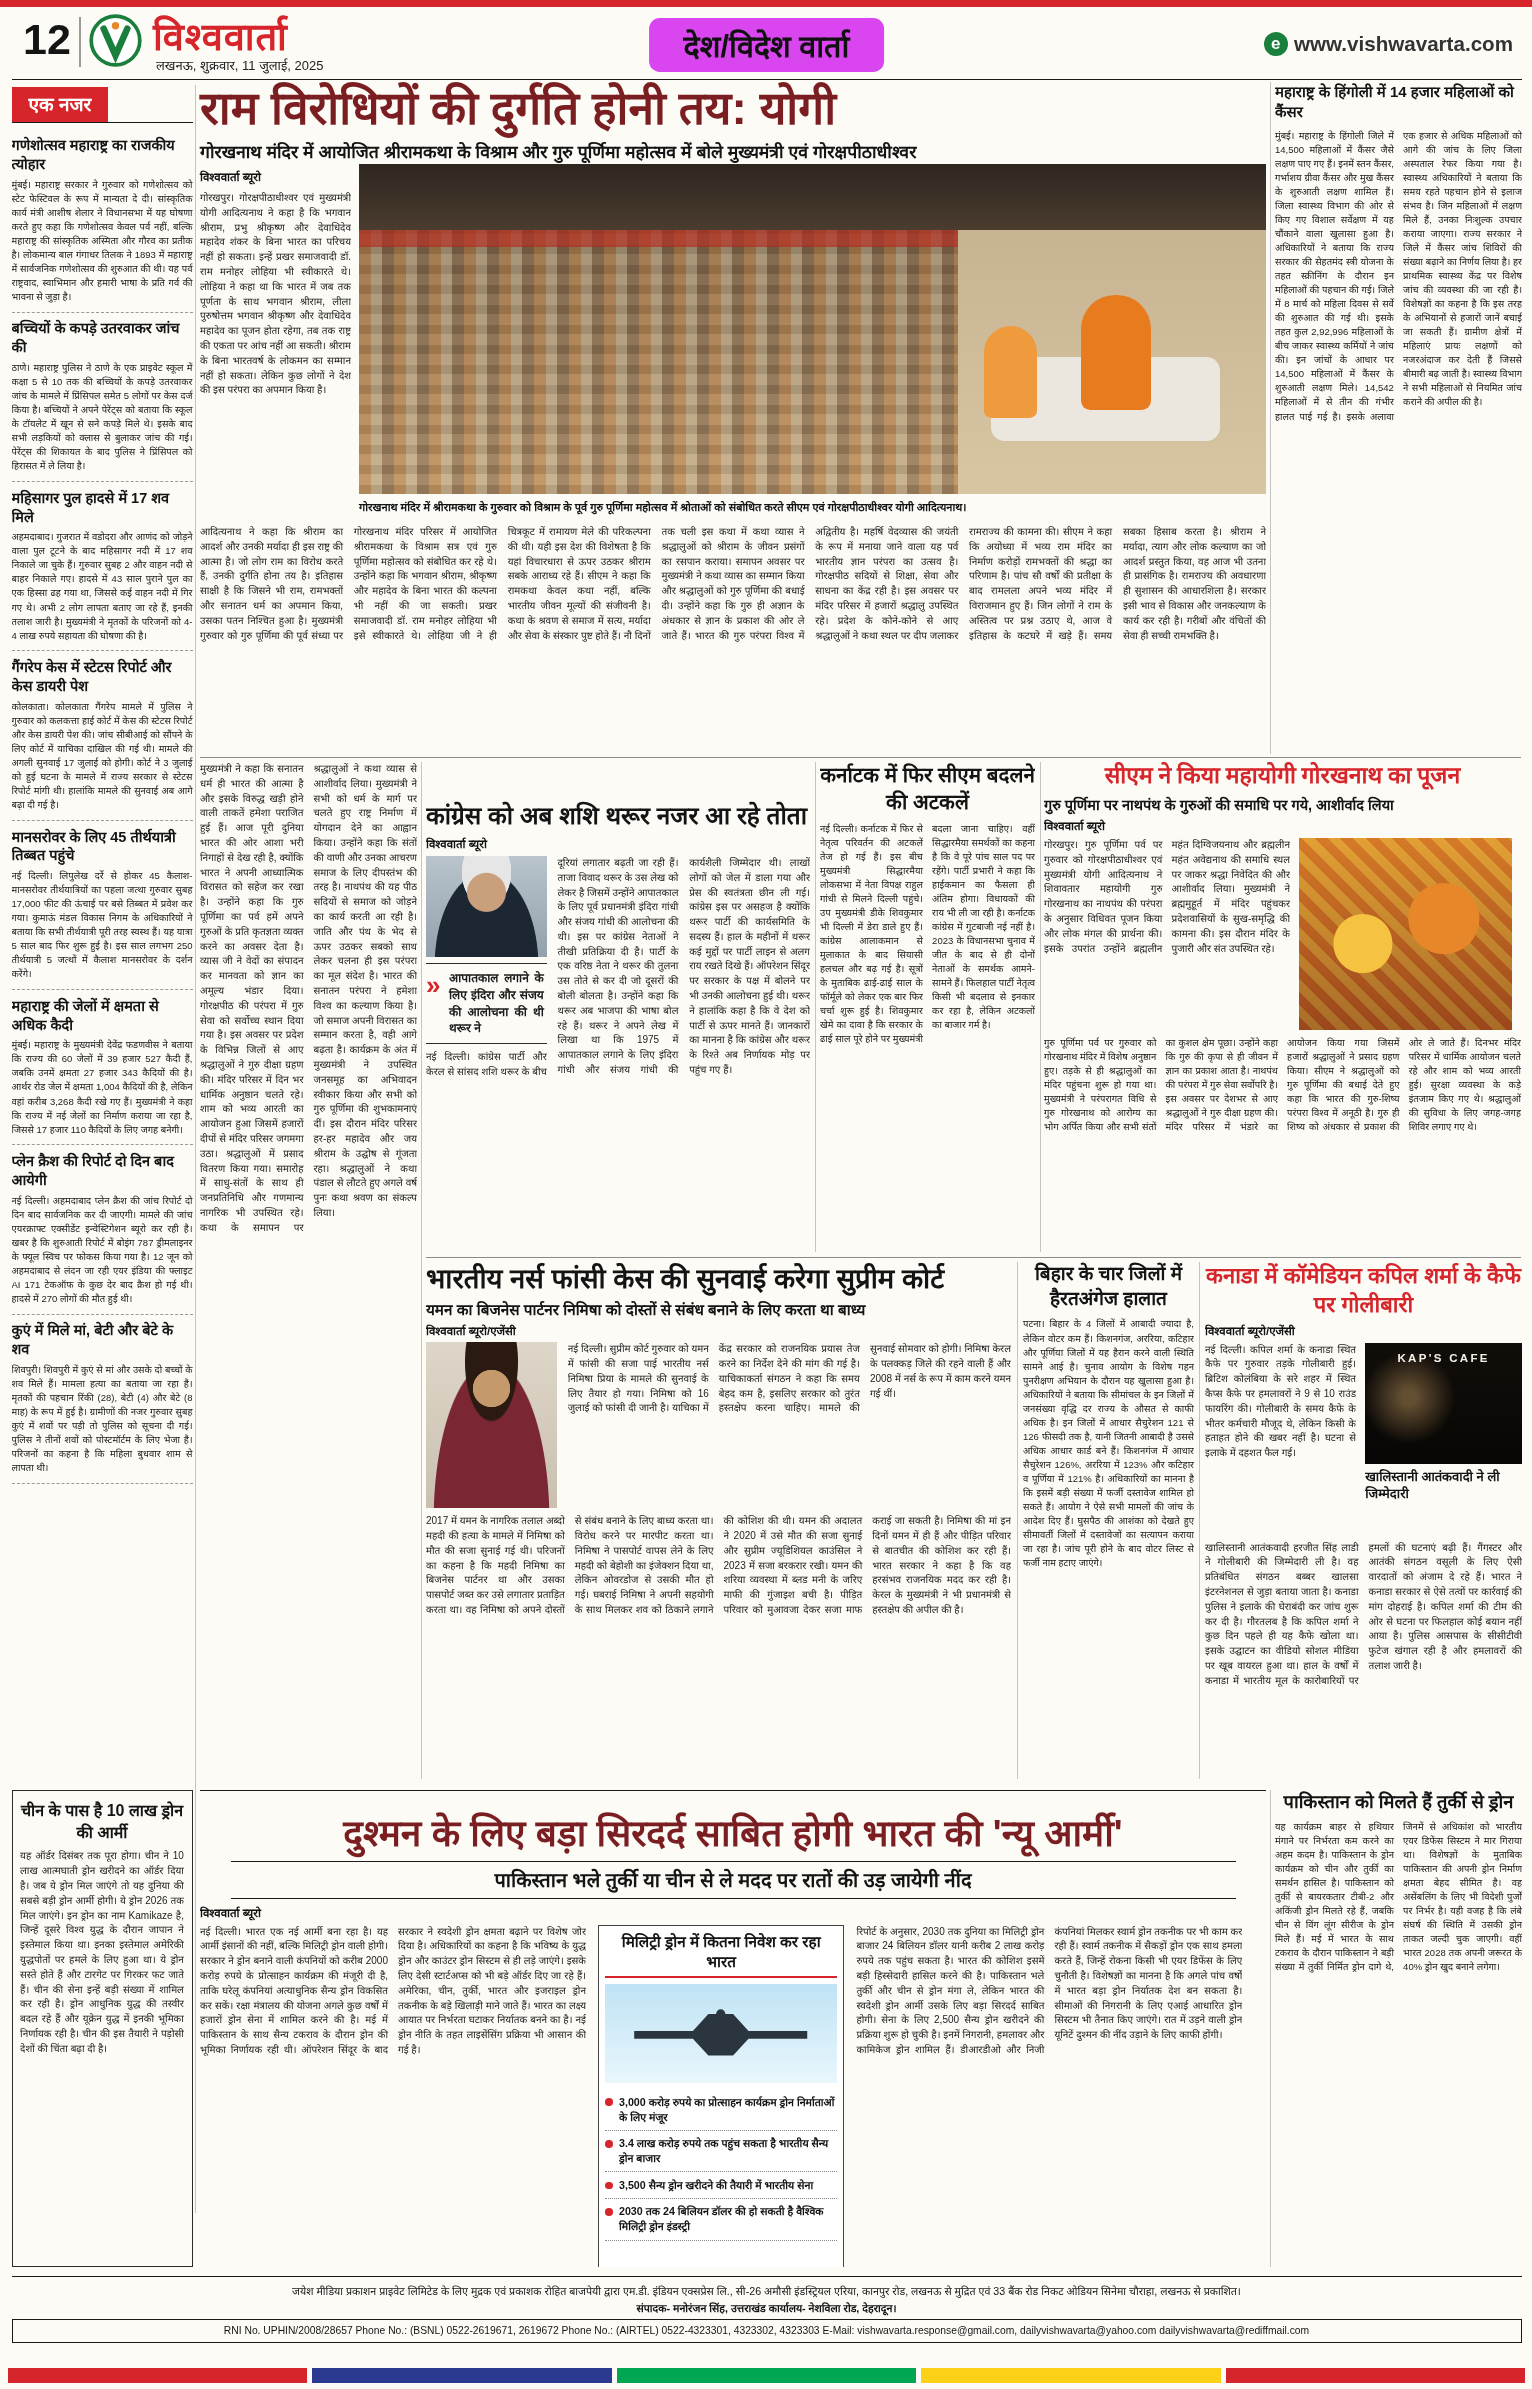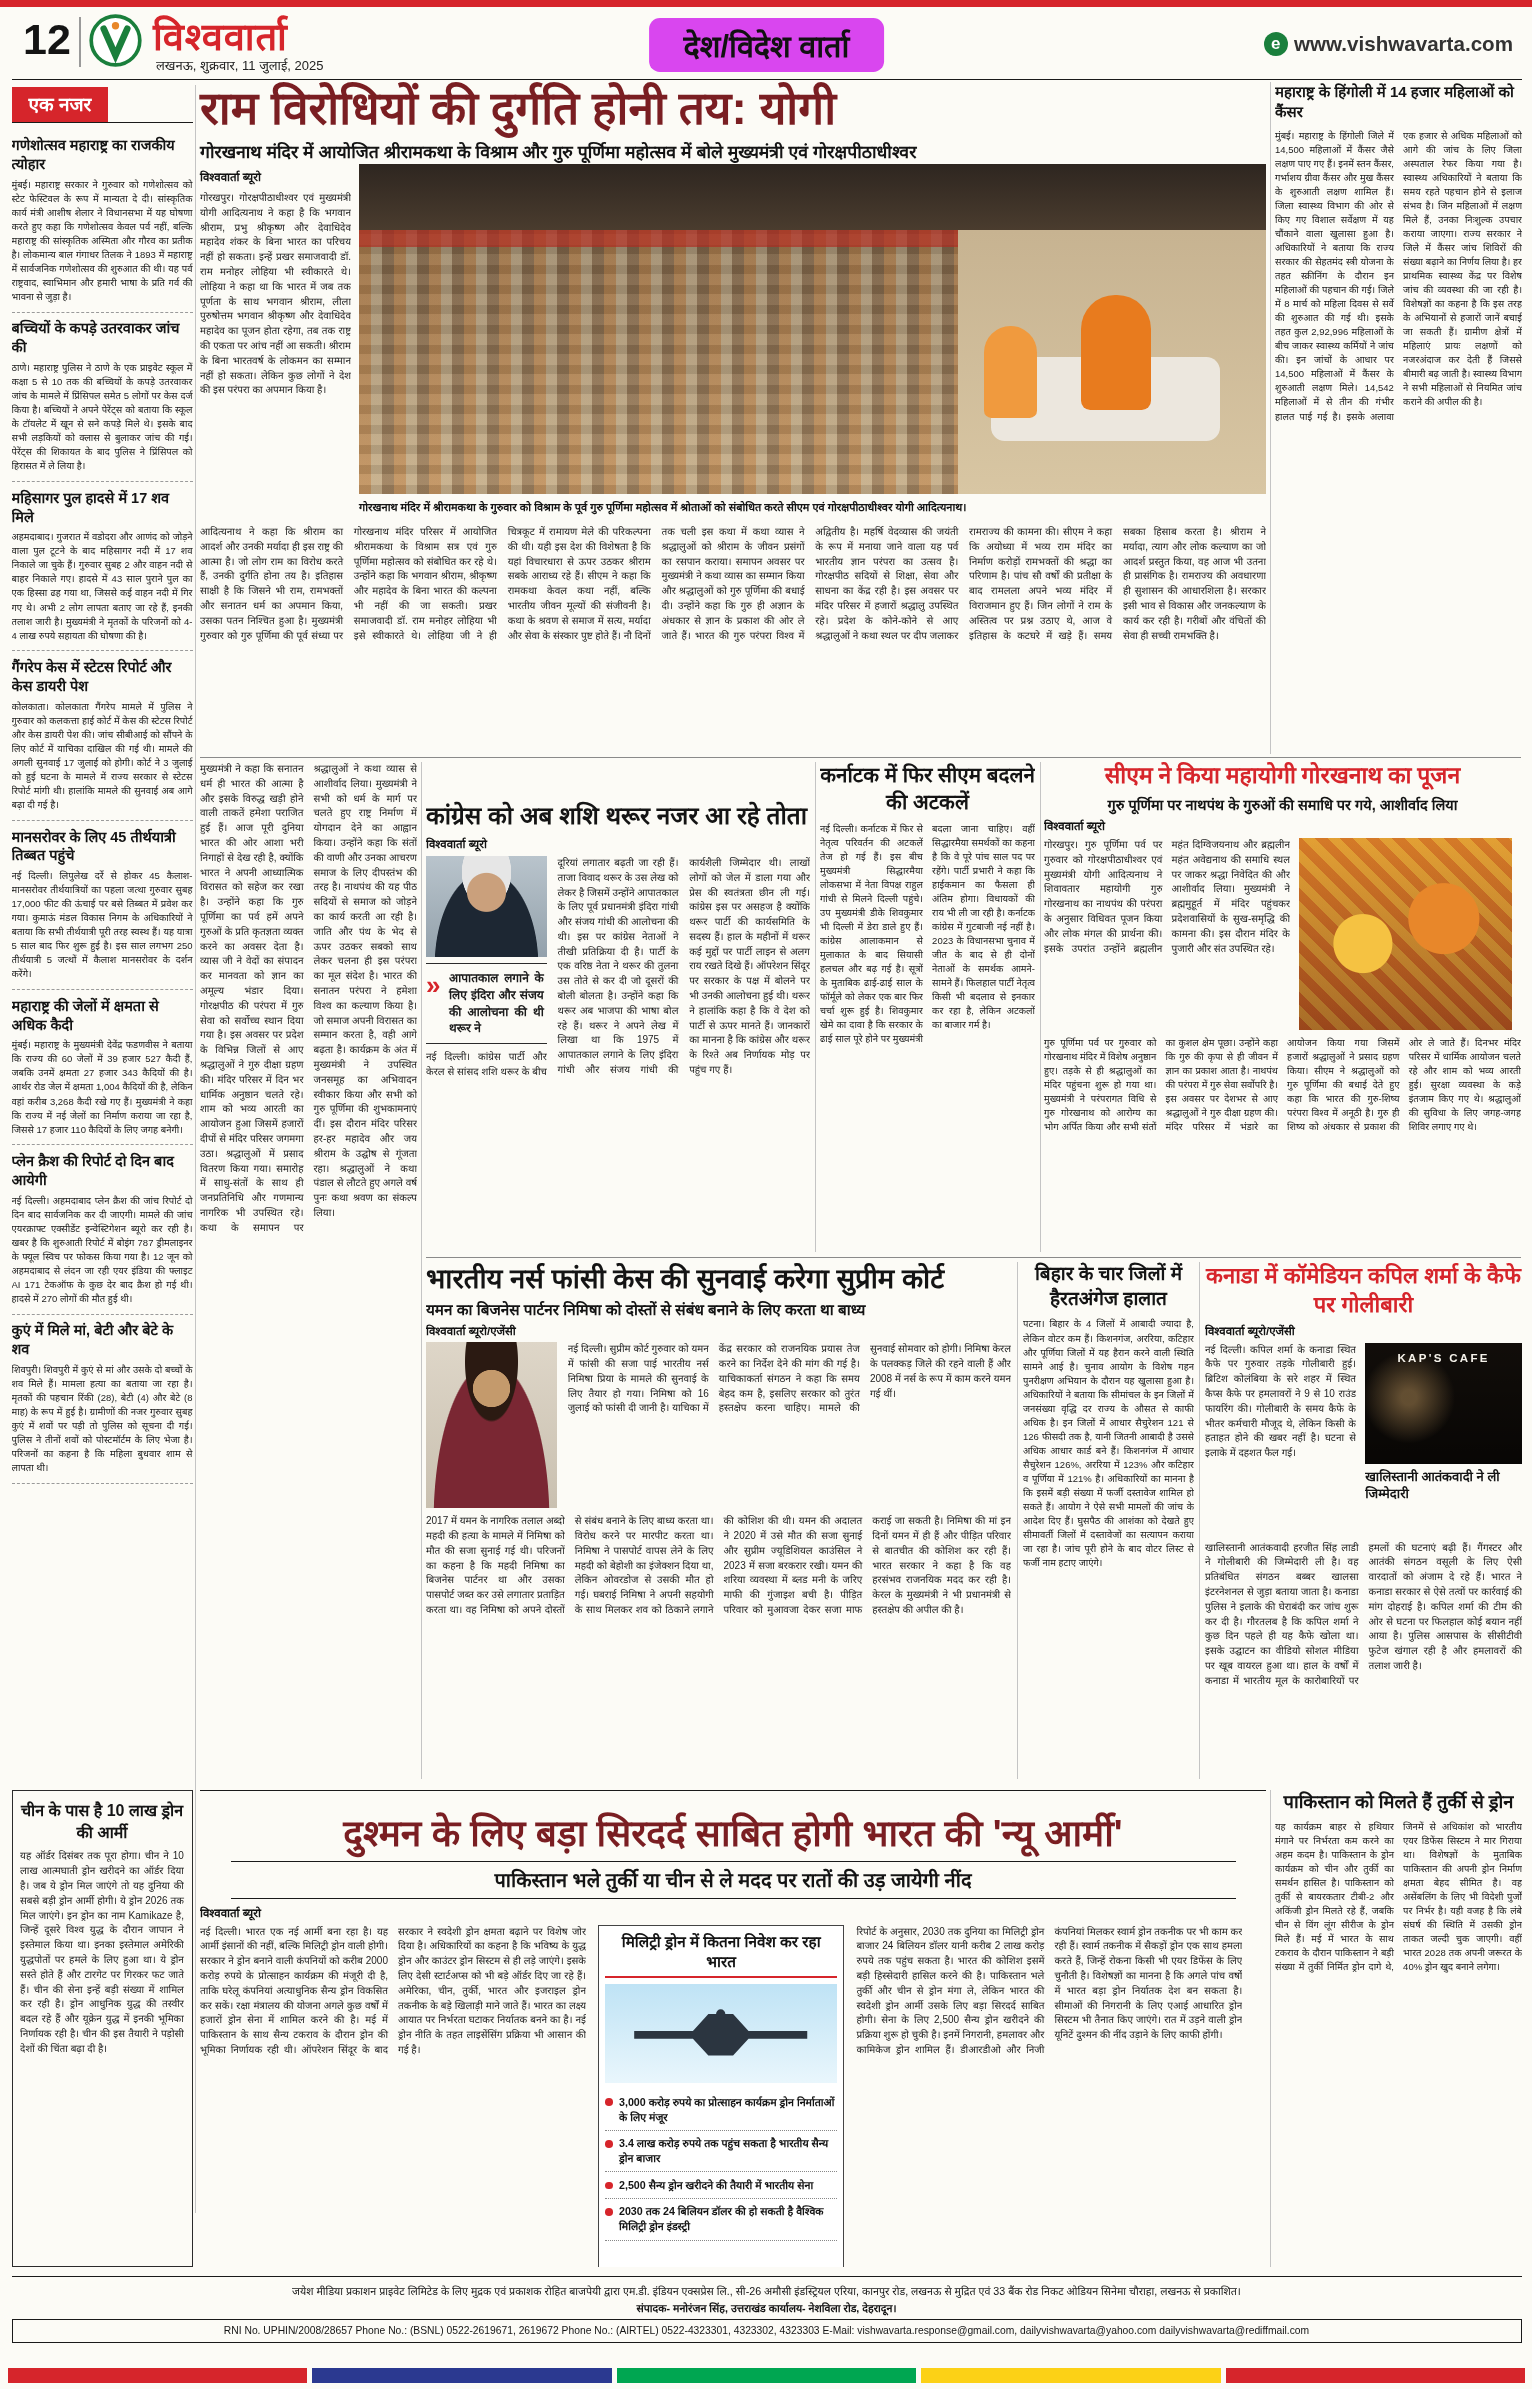--- a/index.html
+++ b/index.html
@@ -79,21 +79,21 @@
   .pullquote { break-inside:avoid; border-top:1.5px solid #2b2b2b; border-bottom:1.5px solid #2b2b2b; padding:6.1px 3.1px 6.1px 23px; position:relative; margin-bottom:6.1px; }
   .pullquote::before { content:"»"; position:absolute; left:0; top:1.5px; font-size:26px; font-weight:bold; color:#d6252b; }
   .pq-text { font-size:12px; font-weight:bold; line-height:1.4; }
   
   .karnataka { position:absolute; left:820px; top:762px; width:215px; height:490px; overflow:hidden; }
   .ka-headline { font-size:20.6px; font-weight:bold; text-align:center; line-height:1.3; margin-bottom:6.1px; }
   .ka-body { column-count:2; column-gap:9.2px; height:412px; overflow:hidden; font-size:9.5px; }
   
   .pujan { position:absolute; left:1044px; top:762px; width:477px; height:490px; overflow:hidden; }
   .pu-headline { font-size:23px; font-weight:bold; color:#d6252b; text-align:center; line-height:1.25; margin-bottom:3.1px;font-family:Liberation Serif, serif; }
-  .pu-subhead { font-size:14.5px; font-weight:bold; text-align:center; margin-bottom:4.6px; }
+  .pu-subhead { font-size:14.5px; font-weight:bold; margin-bottom:4.6px; }
   .pu-byline { margin-bottom:4.6px; }
   .pu-row { display:flex; gap:9.2px; margin-bottom:6.1px; }
   .pu-intro { width:246px; height:192px; column-count:2; column-gap:9.2px; overflow:hidden; }
   .pu-photo { width:213px; height:192px;
     background:
       radial-gradient(circle at 30% 55%, #f5c242 29px, transparent 30px),
       radial-gradient(circle at 68% 42%, #e8872a 35px, transparent 36px),
       repeating-linear-gradient(45deg, rgba(200,60,30,.25) 0 9.2px, rgba(255,210,80,.25) 9.2px 18.3px),
       linear-gradient(#d98f2b,#8a4a1a); }
   .pu-body { column-count:4; column-gap:9.2px; height:215px; overflow:hidden; font-size:9.5px; }
@@ -318,21 +318,21 @@
         <div class="ig-stat">
           <div class="ig-dot"></div>
           <div class="ig-text">3,000 करोड़ रुपये का प्रोत्साहन कार्यक्रम ड्रोन निर्माताओं के लिए मंजूर</div>
         </div>
         <div class="ig-stat">
           <div class="ig-dot"></div>
           <div class="ig-text">3.4 लाख करोड़ रुपये तक पहुंच सकता है भारतीय सैन्य ड्रोन बाजार</div>
         </div>
         <div class="ig-stat">
           <div class="ig-dot"></div>
-          <div class="ig-text">2,500 सैन्य ड्रोन खरीदने की तैयारी में भारतीय सेना</div>
+          <div class="ig-text">3,500 सैन्य ड्रोन खरीदने की तैयारी में भारतीय सेना</div>
         </div>
         <div class="ig-stat">
           <div class="ig-dot"></div>
           <div class="ig-text">2030 तक 24 बिलियन डॉलर की हो सकती है वैश्विक मिलिट्री ड्रोन इंडस्ट्री</div>
         </div>
       </div>
       <div class="bn-right body-text">रिपोर्ट के अनुसार, 2030 तक दुनिया का मिलिट्री ड्रोन बाजार 24 बिलियन डॉलर यानी करीब 2 लाख करोड़ रुपये तक पहुंच सकता है। भारत की कोशिश इसमें बड़ी हिस्सेदारी हासिल करने की है। पाकिस्तान भले तुर्की और चीन से ड्रोन मंगा ले, लेकिन भारत की स्वदेशी ड्रोन आर्मी उसके लिए बड़ा सिरदर्द साबित होगी। सेना के लिए 2,500 सैन्य ड्रोन खरीदने की प्रक्रिया शुरू हो चुकी है। इनमें निगरानी, हमलावर और कामिकेज ड्रोन शामिल हैं। डीआरडीओ और निजी कंपनियां मिलकर स्वार्म ड्रोन तकनीक पर भी काम कर रही हैं। स्वार्म तकनीक में सैकड़ों ड्रोन एक साथ हमला करते हैं, जिन्हें रोकना किसी भी एयर डिफेंस के लिए चुनौती है। विशेषज्ञों का मानना है कि अगले पांच वर्षों में भारत बड़ा ड्रोन निर्यातक देश बन सकता है। सीमाओं की निगरानी के लिए एआई आधारित ड्रोन सिस्टम भी तैनात किए जाएंगे। रात में उड़ने वाली ड्रोन यूनिटें दुश्मन की नींद उड़ाने के लिए काफी होंगी।</div>
     </div>
   </section>
 

